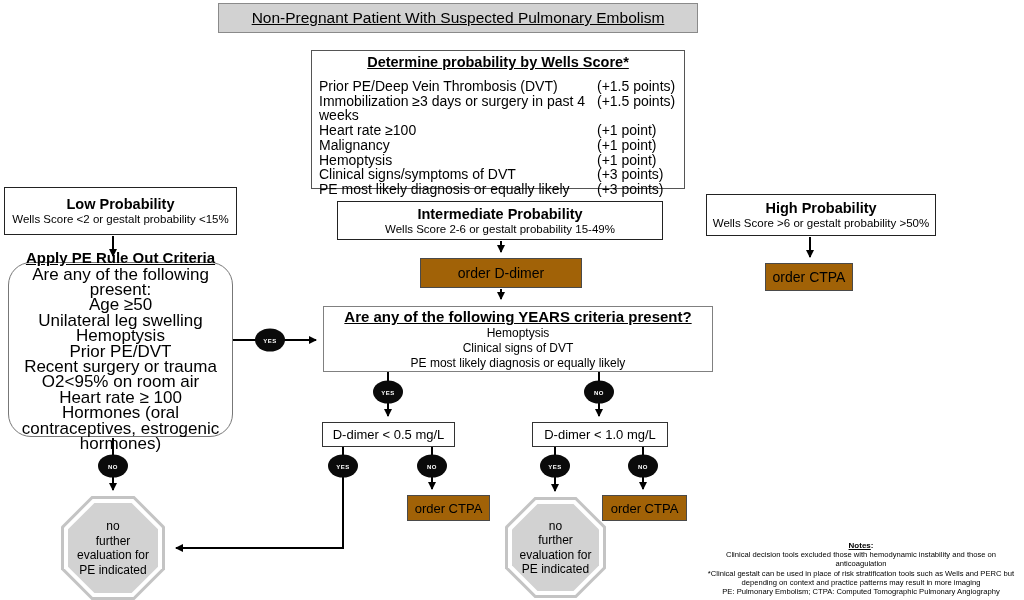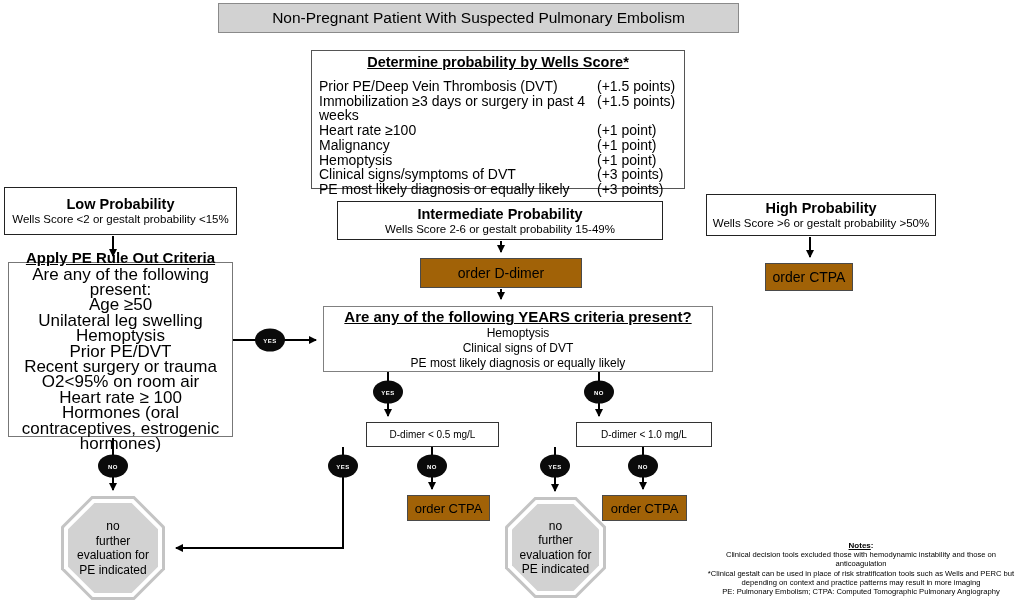--- a/index.html
+++ b/index.html
@@ -19,21 +19,21 @@
   .wrow .lbl{flex:1;}
   .wrow .pts{width:80px;text-align:left;flex:none;}
   
   .prob-title{font-size:14.5px;font-weight:bold;line-height:17px;}
   .prob-sub{font-size:11.5px;line-height:13px;}
   
   .crit-title{font-size:15px;font-weight:bold;text-decoration:underline;line-height:19px;}
   .crit-line{font-size:17px;line-height:15.4px;}
   .years-line{font-size:12px;line-height:15px;}
   
-  .ddimer{font-size:10px;border:1.5px solid #333;margin-left:44px;}
+  .ddimer{font-size:13px;border:1.5px solid #333;}
   
   .decision{
     position:absolute;width:30px;height:23px;border-radius:50%;background:#0a0a0a;
     color:#fff;font-size:6px;font-weight:bold;display:flex;align-items:center;justify-content:center;
     transform:translate(-50%,-50%);letter-spacing:.5px;z-index:5;
   }
   
   .oct{position:absolute;z-index:4;}
   .oct, .oct .o2, .oct .o3{
     clip-path:polygon(29.3% 0,70.7% 0,100% 29.3%,100% 70.7%,70.7% 100%,29.3% 100%,0 70.7%,0 29.3%);
@@ -68,21 +68,21 @@
       <path d="M113 438 L113 490" marker-end="url(#ah)"></path>
       <path d="M388 372 L388 416" marker-end="url(#ah)"></path>
       <path d="M599 372 L599 416" marker-end="url(#ah)"></path>
       <path d="M343 447 L343 548 L176 548" marker-end="url(#ah)"></path>
       <path d="M432 447 L432 489" marker-end="url(#ah)"></path>
       <path d="M555 447 L555 491" marker-end="url(#ah)"></path>
       <path d="M643 447 L643 489" marker-end="url(#ah)"></path>
     </g>
   </svg>
 
-  <div class="abs lay titlebox" style="left:218px;top:3px;width:521px;height:30px;">
+  <div class="abs lay titlebox" style="left:218px;top:3px;width:480px;height:30px;text-decoration:underline;">
     <span>Non-Pregnant Patient With Suspected Pulmonary Embolism</span>
   </div>
 
   <div class="abs lay box wells" style="left:311px;top:50px;width:374px;height:139px;border-color:#555;">
     <div class="wells-title">Determine probability by Wells Score*</div>
     <div class="wrow">
       <span class="lbl">Prior PE/Deep Vein Thrombosis (DVT)</span>
       <span class="pts">(+1.5 points)</span>
     </div>
     <div class="wrow">
@@ -119,21 +119,21 @@
   <div class="abs lay box" style="left:337px;top:201px;width:326px;height:39px;border-color:#222;">
     <div class="prob-title">Intermediate Probability</div>
     <div class="prob-sub">Wells Score 2-6 or gestalt probability 15-49%</div>
   </div>
 
   <div class="abs lay box" style="left:706px;top:194px;width:230px;height:42px;border-color:#222;">
     <div class="prob-title">High Probability</div>
     <div class="prob-sub">Wells Score &gt;6 or gestalt probability &gt;50%</div>
   </div>
 
-  <div class="abs lay box" style="left:8px;top:262px;width:225px;height:175px;border-color:#777;padding:2px 5px;">
+  <div class="abs lay box" style="left:8px;top:262px;width:225px;height:175px;border-color:#777;padding:2px 5px;border-radius:23px;">
     <div class="crit-title">Apply PE Rule Out Criteria</div>
     <div class="crit-line">Are any of the following present:</div>
     <div class="crit-line">Age ≥50</div>
     <div class="crit-line">Unilateral leg swelling</div>
     <div class="crit-line">Hemoptysis</div>
     <div class="crit-line">Prior PE/DVT</div>
     <div class="crit-line">Recent surgery or trauma</div>
     <div class="crit-line">O2&lt;95% on room air</div>
     <div class="crit-line">Heart rate ≥ 100</div>
     <div class="crit-line">Hormones (oral contraceptives, estrogenic hormones)</div>

